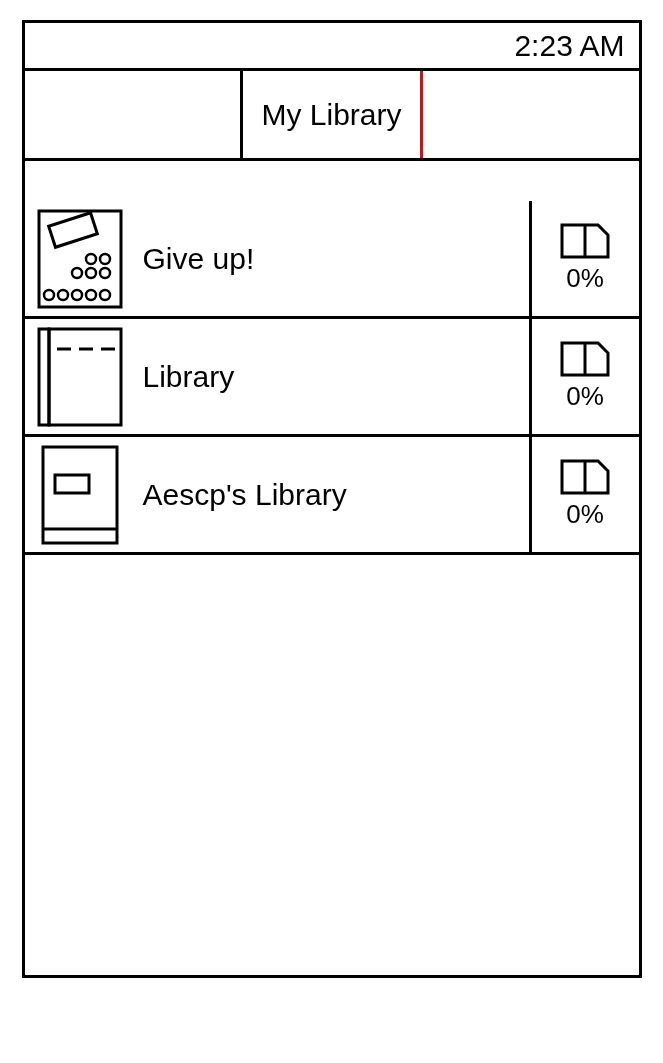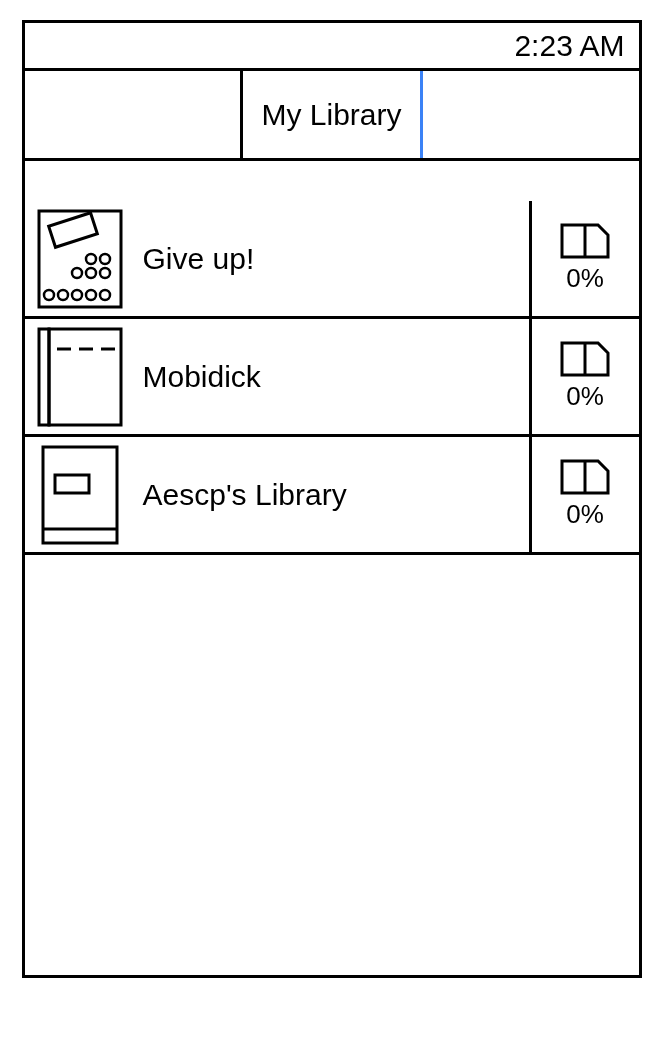--- a/index.html
+++ b/index.html
@@ -29,21 +29,21 @@
       border-bottom: 3px solid #000;
       display: flex;
       align-items: stretch;
       justify-content: center;
     }
     .title-left, .title-right {
       flex: 1;
     }
     .title-center {
       border-left: 3px solid #000;
-      border-right: 3px solid #3b82f6;
+      border-right: 3px solid #b91c1c;
       display: flex;
       align-items: center;
       justify-content: center;
       padding: 0 18px;
       font-size: 30px;
       min-width: 180px;
     }
     .list {
       display: flex;
       flex-direction: column;
@@ -144,21 +144,21 @@
       <div class="thumb">
         <svg width="86" height="100" viewBox="0 0 86 100">
           <rect x="2" y="2" width="10" height="96" fill="none" stroke="#000" stroke-width="3"></rect>
           <rect x="12" y="2" width="72" height="96" fill="none" stroke="#000" stroke-width="3"></rect>
           <line x1="20" y1="22" x2="34" y2="22" stroke="#000" stroke-width="3"></line>
           <line x1="42" y1="22" x2="56" y2="22" stroke="#000" stroke-width="3"></line>
           <line x1="64" y1="22" x2="78" y2="22" stroke="#000" stroke-width="3"></line>
         </svg>
       </div>
       <div class="book-title">
-        <span>Mobidick</span>
+        <span>Library</span>
       </div>
       <div class="progress-cell">
         <span class="sd-icon">
           <svg width="50" height="36" viewBox="0 0 50 36">
             <path d="M2 2 L38 2 L48 12 L48 34 L2 34 Z" fill="none" stroke="#000" stroke-width="3"></path>
             <line x1="25" y1="2" x2="25" y2="34" stroke="#000" stroke-width="3"></line>
           </svg>
         </span>
         <span class="progress-text">0%</span>
       </div>

